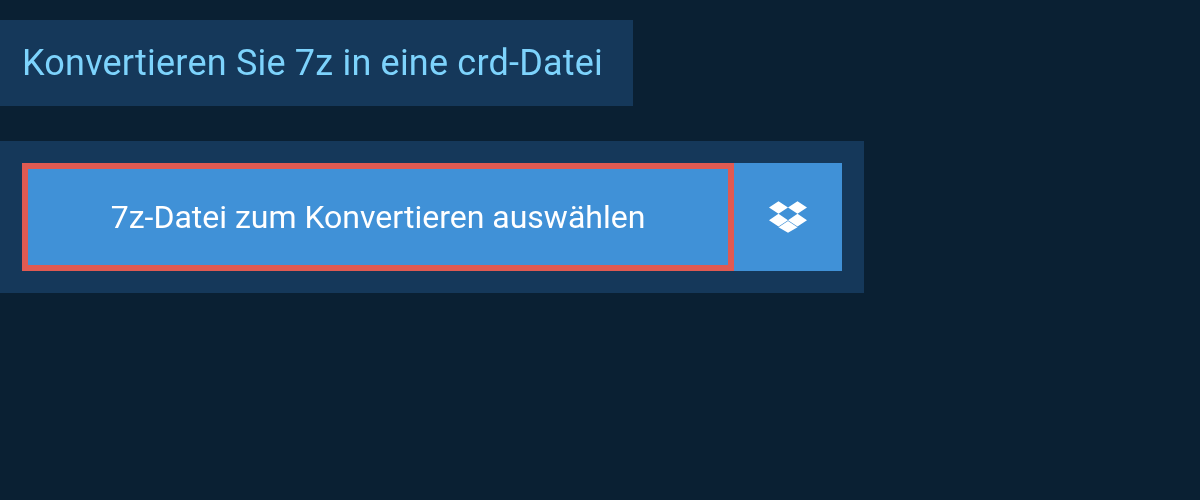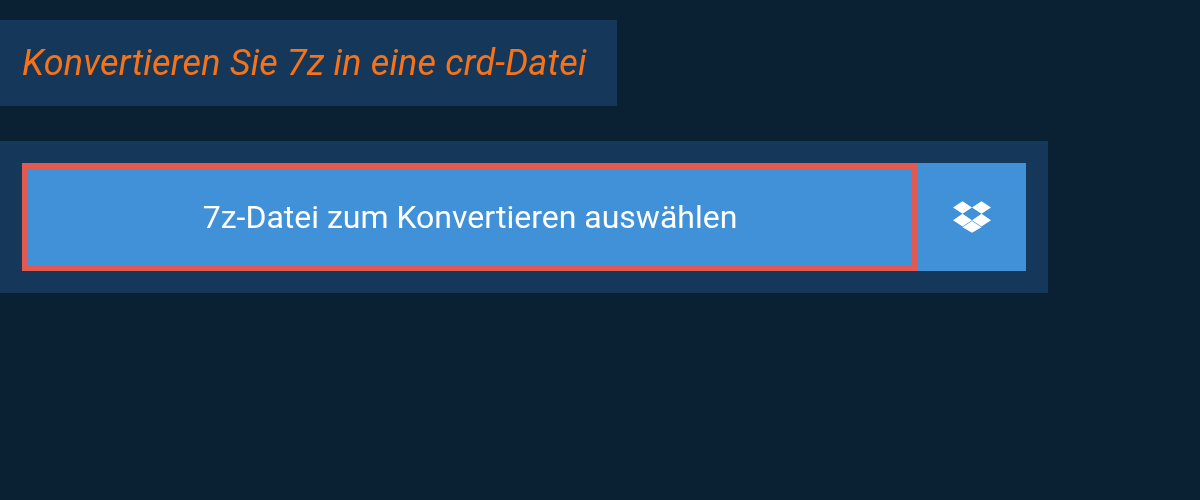--- a/index.html
+++ b/index.html
@@ -14,32 +14,31 @@
       font-family: -apple-system, BlinkMacSystemFont, "Segoe UI", Roboto, "Helvetica Neue", Arial, sans-serif;
       overflow: hidden;
     }
     .header-bar {
       background-color: #15385a;
       display: inline-block;
       padding: 22px 30px 22px 22px;
       margin-top: 20px;
     }
     .header-title {
-      color: #f97316;
+      color: #7dd3fc;
       font-size: 36px;
       font-weight: 400;
       letter-spacing: 0.2px;
-      font-style: italic;
     }
     .button-row {
       background-color: #15385a;
       padding: 22px;
       margin-top: 35px;
       display: flex;
-      width: 1048px;
+      width: 864px;
     }
     .select-file-button {
       flex: 1;
       background-color: #4091d7;
       border: 6px solid #e05a52;
       color: #ffffff;
       font-size: 32px;
       font-weight: 400;
       padding: 30px 20px;
       cursor: pointer;

